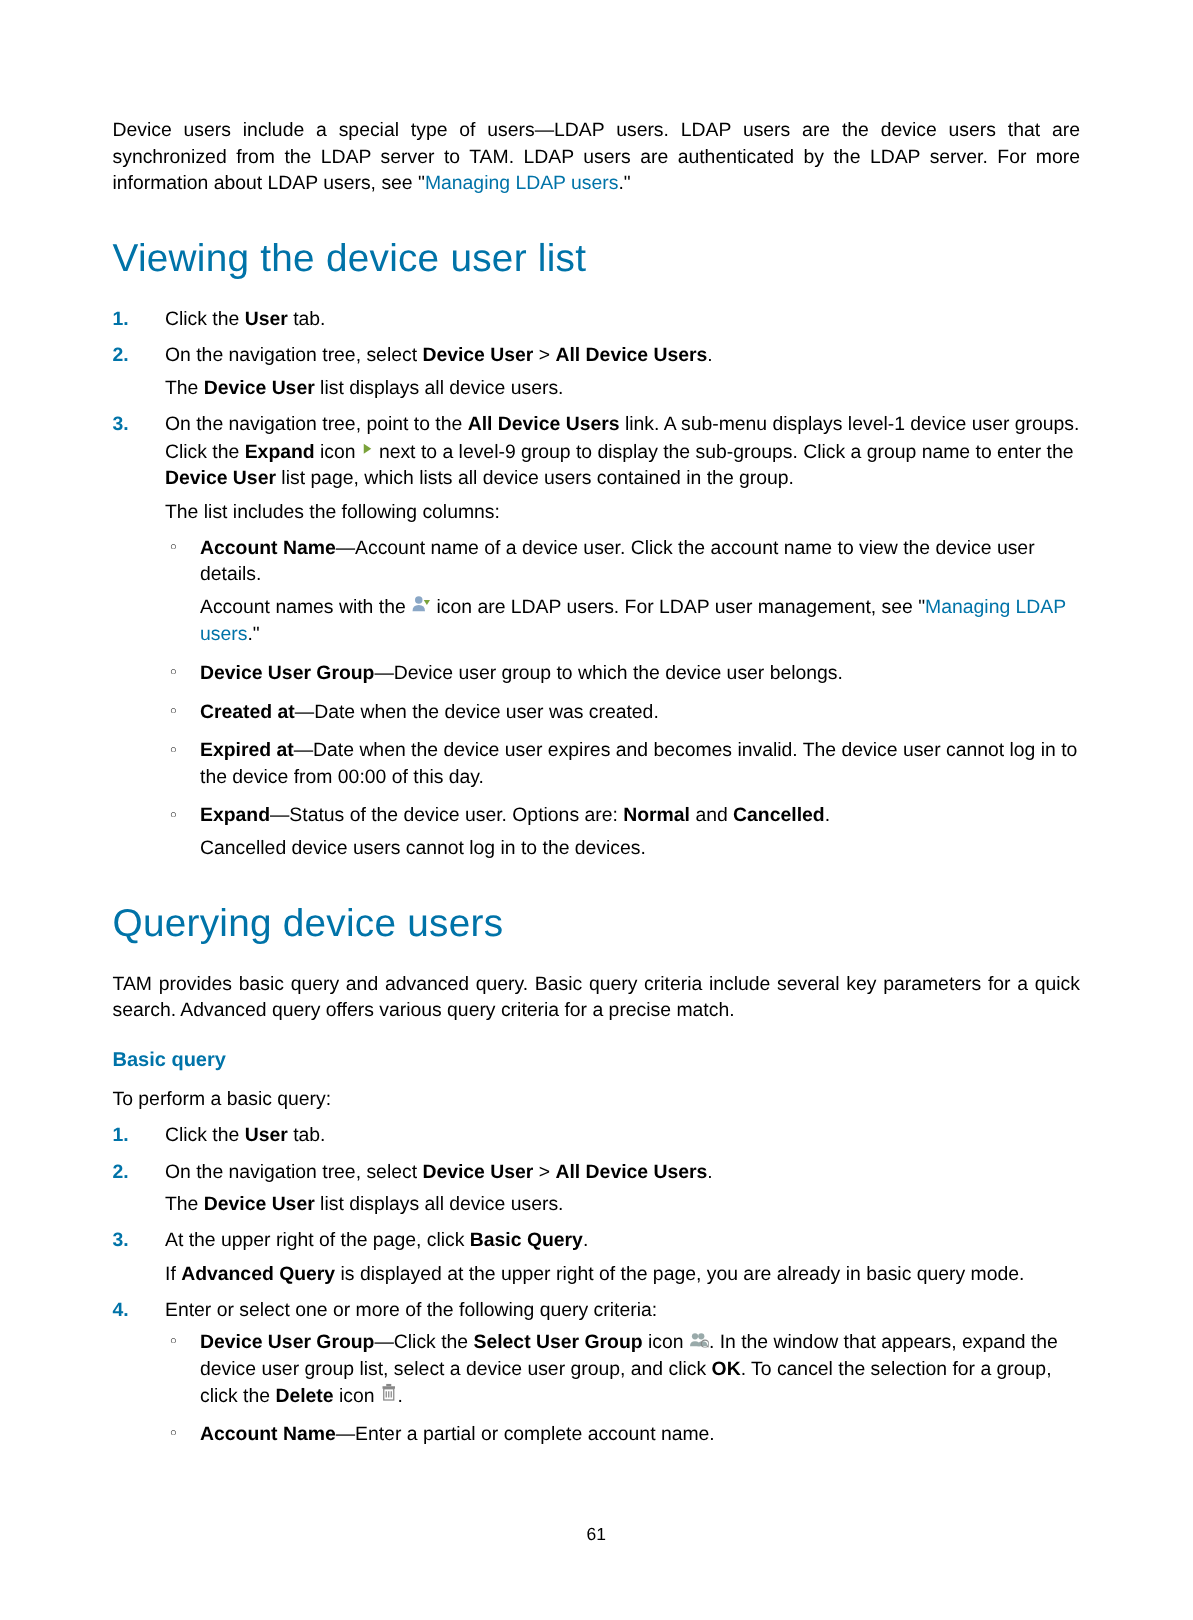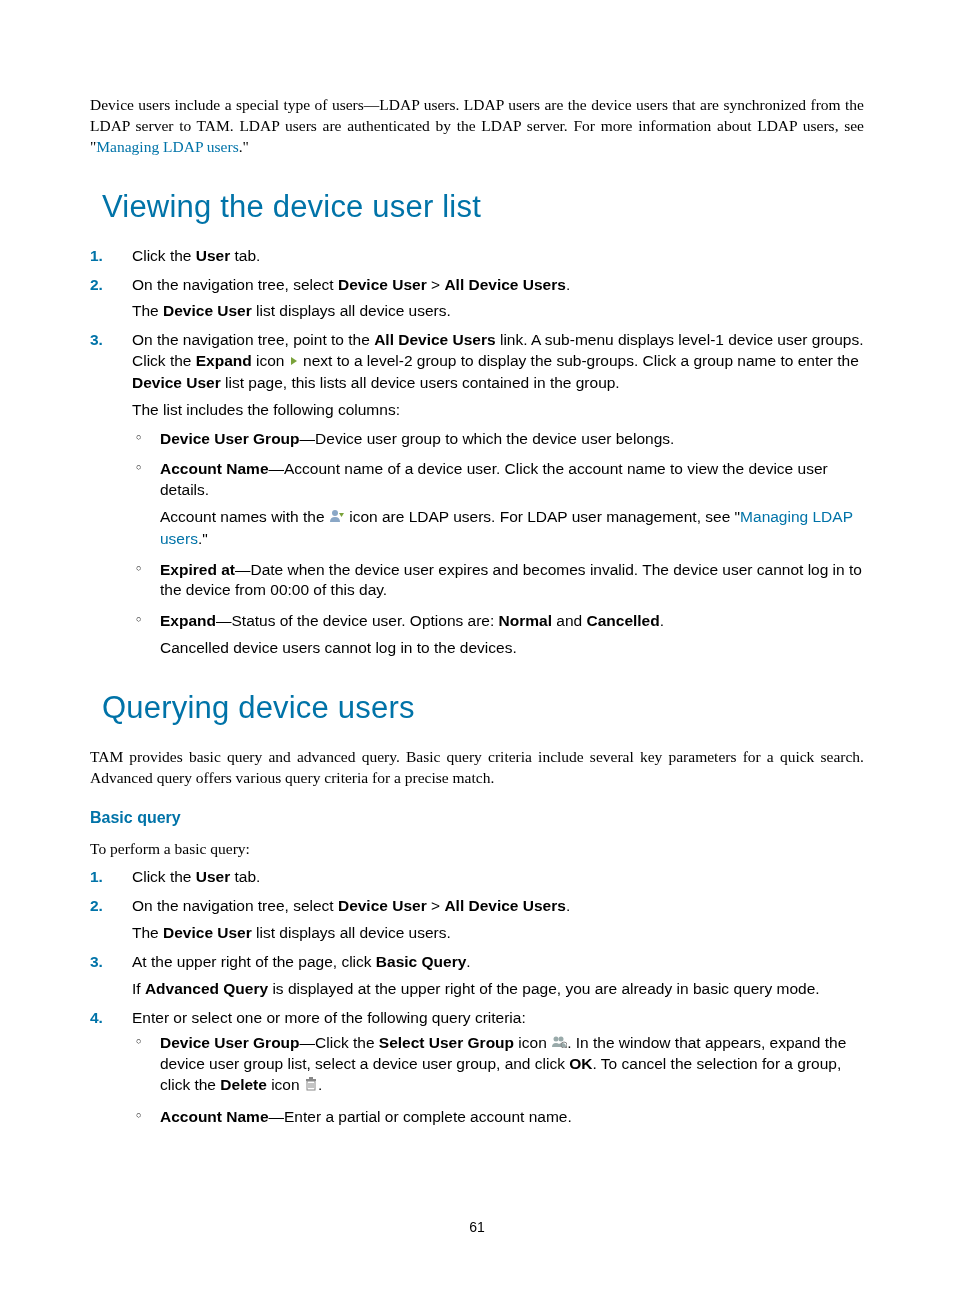--- a/index.html
+++ b/index.html
@@ -14,27 +14,27 @@
     line-height: 1.35;
     position: relative;
   }
   .page {
     position: absolute;
     left: 90px;
     top: 95px;
     width: 774px;
   }
   .indent-1 { margin-left: 68px; }
-  .para { text-align: justify; margin: 0 0 8px 0; font-family: Liberation Serif, serif; }
+  .para { text-align: justify; margin: 0 0 8px 0; }
   .h1 {
     font-family: Arial, Helvetica, sans-serif;
     font-weight: 300;
     font-size: 31px;
     color: #0073a8;
-    margin: 28px 0 18px 12px;
+    margin: 28px 0 18px 0;
     letter-spacing: 0.2px;
   }
   .h3 {
     font-weight: bold;
     font-size: 16px;
     color: #0073a8;
     margin: 18px 0 10px 0;
   }
   a.link { color: #0073a8; text-decoration: none; }
   b { font-weight: bold; }
@@ -102,36 +102,39 @@
       <span>On the navigation tree, select </span><b>Device User</b><span> &gt; </span><b>All Device Users</b><span>.</span>
       <div class="subpara">
         <span>The </span><b>Device User</b><span> list displays all device users.</span>
       </div>
     </li>
     <li>
       <span class="num">3.</span>
       <span style="text-align:justify; display:inline;">
         <span>On the navigation tree, point to the </span><b>All Device Users</b><span> link. A sub-menu displays level-1 device user groups. Click the </span><b>Expand</b><span> icon </span><span class="icon"><svg width="10" height="12" viewBox="0 0 10 12">
               <polygon points="2,2 8,6 2,10" fill="#7aa23a"></polygon>
-            </svg></span><span> next to a level-2 group to display the sub-groups. Click a group name to enter the </span><b>Device User</b><span> list page, this lists all device users contained in the group.</span>
+            </svg></span><span> next to a level-9 group to display the sub-groups. Click a group name to enter the </span><b>Device User</b><span> list page, which lists all device users contained in the group.</span>
       </span>
       <div class="subpara">The list includes the following columns:</div>
       <ul class="bullets">
-        <li>
-          <b>Device User Group</b><span>—Device user group to which the device user belongs.</span>
-        </li>
         <li>
           <b>Account Name</b><span>—Account name of a device user. Click the account name to view the device user details.</span>
           <div class="subpara">
             <span>Account names with the </span><span class="icon"><svg width="16" height="14" viewBox="0 0 16 14">
                   <circle cx="6" cy="4" r="3" fill="#8aa7c6"></circle>
                   <path d="M1 13 Q1 8 6 8 Q11 8 11 13 Z" fill="#8aa7c6"></path>
                   <polygon points="10,4 15,4 12.5,8" fill="#7aa23a"></polygon>
                 </svg></span><span> icon are LDAP users. For LDAP user management, see "</span><a href="#" class="link">Managing LDAP users</a><span>."</span>
           </div>
+        </li>
+        <li>
+          <b>Device User Group</b><span>—Device user group to which the device user belongs.</span>
+        </li>
+        <li>
+          <b>Created at</b><span>—Date when the device user was created.</span>
         </li>
         <li>
           <b>Expired at</b><span>—Date when the device user expires and becomes invalid. The device user cannot log in to the device from 00:00 of this day.</span>
         </li>
         <li>
           <b>Expand</b><span>—Status of the device user. Options are: </span><b>Normal</b><span> and </span><b>Cancelled</b><span>.</span>
           <div class="subpara">Cancelled device users cannot log in to the devices.</div>
         </li>
       </ul>
     </li>

